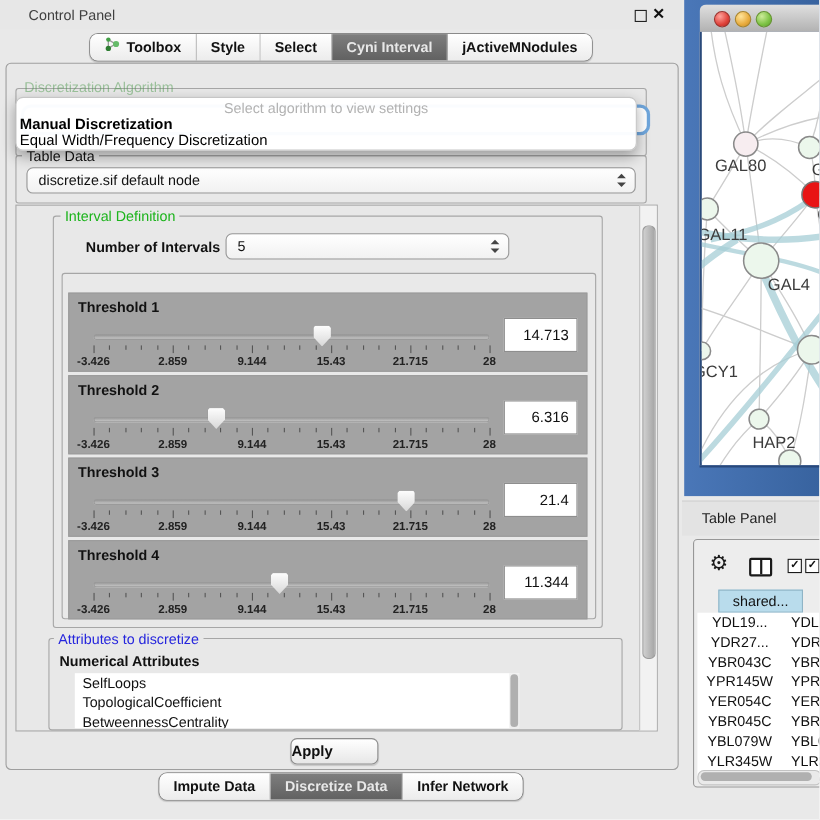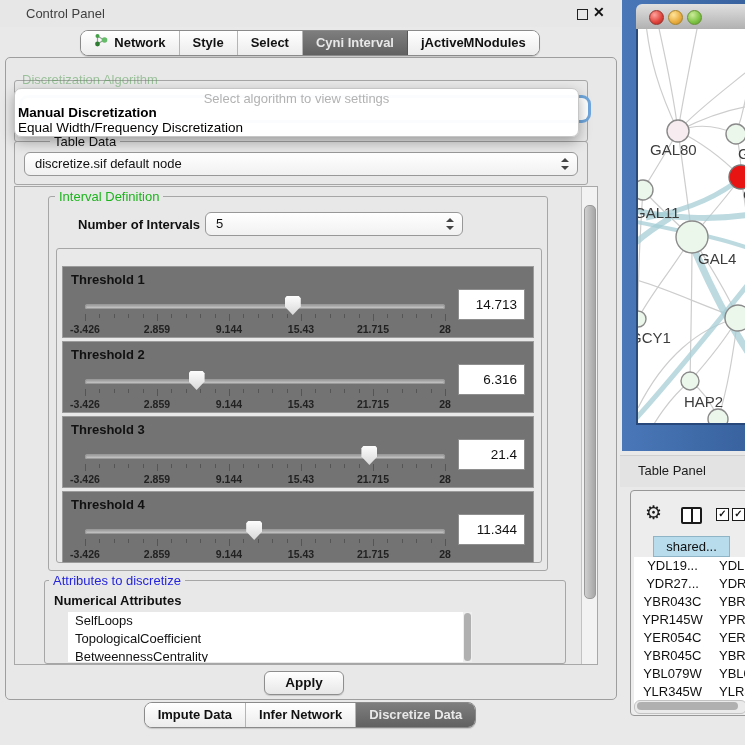--- a/index.html
+++ b/index.html
@@ -39,21 +39,21 @@
   .faded-group-label{left:22px;top:72px;font-size:13px;color:#4f9a4f;opacity:.5;z-index:7;}
   .focus-ring{left:22px;top:98px;width:566px;height:22px;border-radius:6px;background:#fff;
     box-shadow:0 0 0 3px #6fa6dc;z-index:2;}
   
   .scrollpane{left:14px;top:186px;width:582px;height:477px;border:1px solid #a8a8a8;background:#e8e8e8;}
   .vscroll{position:absolute;right:0;top:0;bottom:0;width:15px;background:#f2f2f2;border-left:1px solid #c2c2c2;}
   .vscroll .thumb{position:absolute;left:2px;top:18px;width:10px;height:392px;border:1px solid #9a9a9a;
     border-radius:5px;background:linear-gradient(90deg,#d0d0d0,#a6a6a6);}
   .bold13{font-size:13px;font-weight:bold;color:#111;}
   
-  .t-panel{position:relative;width:470px;height:70px;margin-bottom:3px;border:1px solid #9b9b9b;background:#737373;}
+  .t-panel{position:relative;width:470px;height:70px;margin-bottom:3px;border:1px solid #9b9b9b;background:#a3a3a3;}
   .t-label{position:absolute;top:5px;left:8px;font-size:13px;font-weight:bold;}
   .slider-zone{position:absolute;left:22px;right:88px;top:26px;height:42px;}
   .track{position:absolute;left:0;right:0;top:11px;height:5px;border-radius:3px;
     background:linear-gradient(#8f8f8f,#d2d2d2);box-shadow:inset 0 0 0 1px #9a9a9a;}
   .thumb-sl{position:absolute;top:3px;width:16px;height:19px;margin-left:-8px;
     background:linear-gradient(#fdfdfd,#d8d8d8);
     clip-path:polygon(12% 0,88% 0,100% 12%,100% 55%,50% 100%,0 55%,0 12%);
     filter:drop-shadow(0 0 1px #777);}
   .ticks{position:absolute;left:0;right:0;top:21px;height:8px;}
   .tick{position:absolute;top:0;width:1px;background:#555;}
@@ -62,21 +62,21 @@
   .tick-labels{position:absolute;left:0;right:0;top:30px;height:12px;}
   .tick-lab{position:absolute;transform:translateX(-50%);font-size:10.5px;font-weight:bold;color:#222;white-space:nowrap;}
   .value-box{position:absolute;right:8px;top:22px;width:58px;height:29px;line-height:29px;background:#fff;
     border:1px solid #8e8e8e;font-size:13.5px;text-align:right;padding-right:7px;}
   
   .attr-list{left:68px;top:612px;width:404px;height:50px;background:#fff;overflow:hidden;}
   .attr-item{font-size:13px;line-height:18px;padding-left:7px;white-space:nowrap;}
   .list-scroll{position:absolute;right:0;top:0;width:9px;height:100%;background:#efefef;}
   .list-scroll .thumb{position:absolute;left:1px;top:1px;width:7px;height:96%;background:#b0b0b0;border-radius:4px;}
   .apply-btn{left:264px;top:671px;width:78px;height:22px;border:1px solid #8e8e8e;border-radius:6px;
-    background:linear-gradient(#ffffff,#e7e7e7);font-size:13.5px;font-weight:bold;text-align:center;line-height:22px;box-shadow:0 1px 1px rgba(0,0,0,.15);}
+    background:linear-gradient(#ffffff,#e7e7e7);font-size:13.5px;font-weight:bold;line-height:22px;box-shadow:0 1px 1px rgba(0,0,0,.15);}
   .bottom-tabrow{left:0;top:702px;width:620px;display:flex;justify-content:center;}
   
   .net-window{left:622px;top:0;width:123px;height:451px;background:linear-gradient(90deg,#4a77b8,#38639f);}
   .net-titlebar{position:absolute;left:14px;top:4px;right:0;height:25px;
     background:linear-gradient(#e0e0e0,#b1b1b1);border-bottom:1px solid #8a8a8a;border-top-left-radius:6px;}
   .light{position:absolute;top:6px;width:13px;height:13px;border-radius:50%;}
   .light.red{left:13px;background:radial-gradient(circle at 35% 30%,#ffa39c,#df423a 60%,#a8281f);border:1px solid #993430;}
   .light.yellow{left:32px;background:radial-gradient(circle at 35% 30%,#ffe49a,#e8ab3d 60%,#c2882a);border:1px solid #a8842c;}
   .light.green{left:51px;background:radial-gradient(circle at 35% 30%,#cdeb9a,#7cc243 60%,#5d9c2f);border:1px solid #669332;}
   .net-canvas{position:absolute;left:14px;top:29px;right:0;height:394px;background:#fff;border-left:2px solid #2a4a7a;}
@@ -114,21 +114,21 @@
     <div class="tabbar" id="top-tabbar">
         <div class="tab">
           <span><svg width="14" height="14" viewBox="0 0 14 14">
               <line x1="3.5" y1="3" x2="10" y2="7" stroke="#9a9a9a" stroke-width="1.2"></line>
               <line x1="3.5" y1="11" x2="10" y2="7" stroke="#9a9a9a" stroke-width="1.2"></line>
               <line x1="3.5" y1="3" x2="3.5" y2="11" stroke="#9a9a9a" stroke-width="1.2"></line>
               <circle cx="3.5" cy="3" r="2" fill="#43a047"></circle>
               <circle cx="3.5" cy="11" r="2.4" fill="#2e7d32"></circle>
               <circle cx="10.5" cy="7" r="2.8" fill="#66bb6a"></circle>
             </svg></span>
-          <span>Network</span>
+          <span>Toolbox</span>
         </div>
         <div class="tab">
           <span>Style</span>
         </div>
         <div class="tab">
           <span>Select</span>
         </div>
         <div class="tab active">
           <span>Cyni Interval</span>
         </div>
@@ -146,21 +146,21 @@
 
   <div class="abs algo-popup">
     <div class="popup-placeholder">Select algorithm to view settings</div>
     <div id="popup-items">
         <div class="popup-item bold" style="top: 16px;">Manual Discretization</div>
         <div class="popup-item" style="top: 31px;">Equal Width/Frequency Discretization</div>
       </div>
   </div>
 
   <div class="abs groupbox" style="left:14px;top:141px;width:572px;height:42px;"></div>
-  <div class="abs group-label" style="left:20px;top:134px;margin-left:30px;">Table Data</div>
+  <div class="abs group-label" style="left:20px;top:134px;">Table Data</div>
   <div class="abs combo" style="left:24px;top:152px;width:552px;height:22px;">
     <span class="val">discretize.sif default node</span>
     <span class="stepper">
         <i class="up"></i>
         <i class="dn"></i>
       </span>
   </div>
 
   <div class="abs scrollpane">
     <div class="vscroll">
@@ -372,25 +372,25 @@
       <div class="thumb"></div>
     </div>
 
   <div class="abs apply-btn">Apply</div>
 
   <div class="abs bottom-tabrow">
     <div class="tabbar" id="bottom-tabbar">
         <div class="tab">
           <span>Impute Data</span>
         </div>
+        <div class="tab active">
+          <span>Discretize Data</span>
+        </div>
         <div class="tab">
           <span>Infer Network</span>
-        </div>
-        <div class="tab active">
-          <span>Discretize Data</span>
         </div>
       </div>
   </div>
 
   <div class="abs net-window">
     <div class="net-titlebar">
       <div class="light red"></div>
       <div class="light yellow"></div>
       <div class="light green"></div>
     </div>

